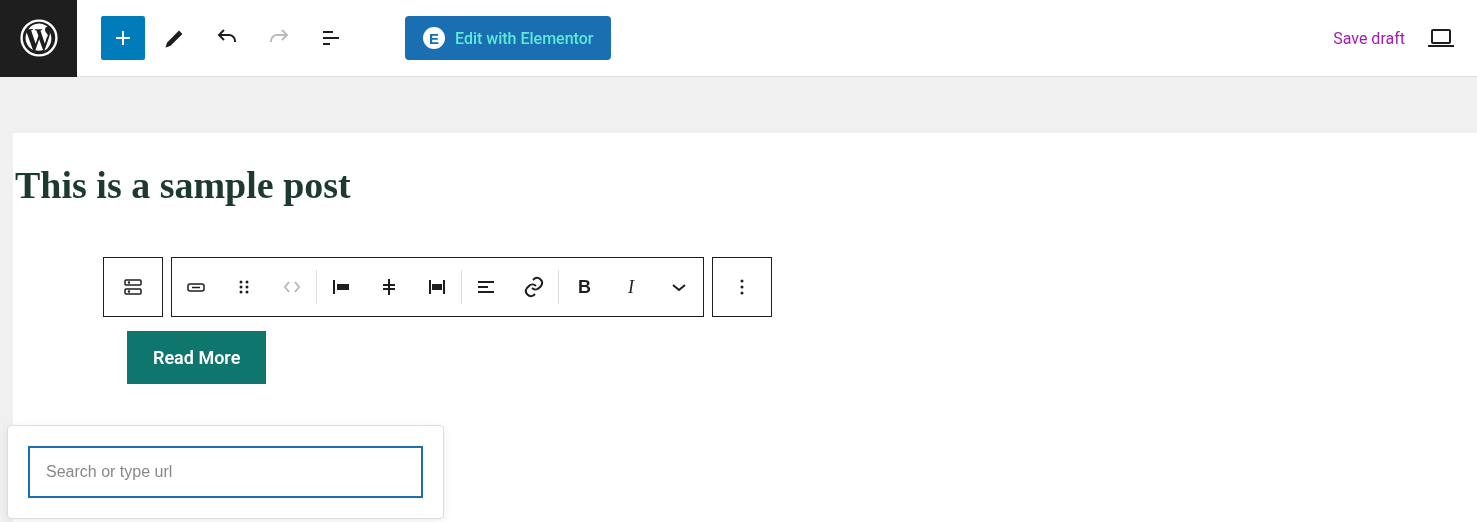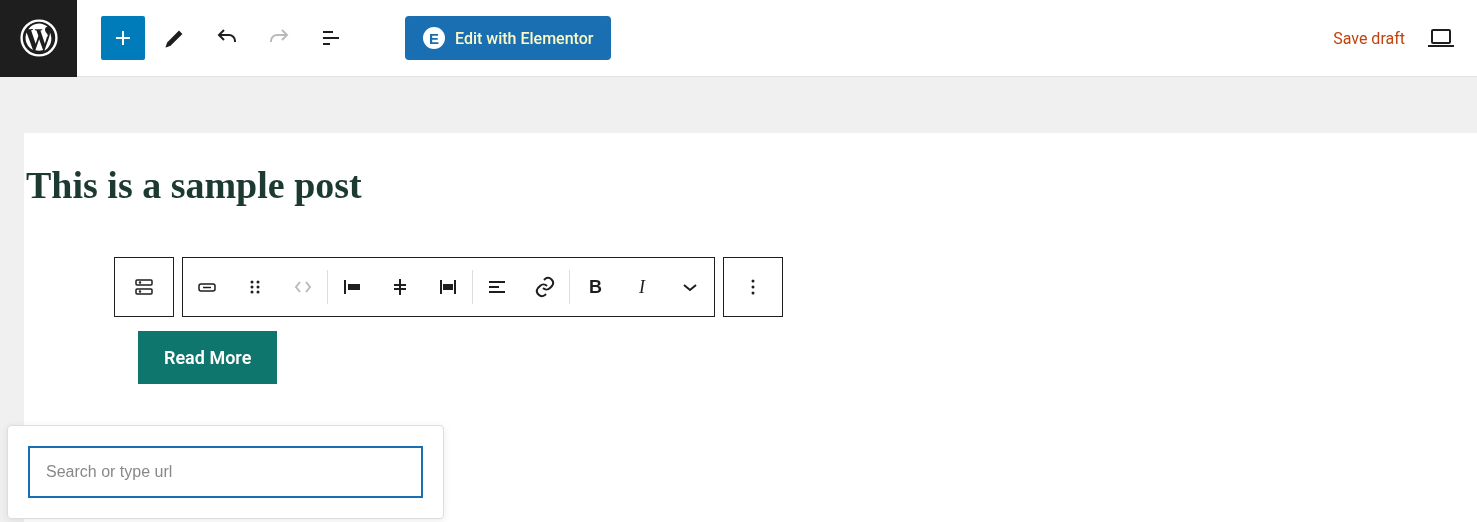--- a/index.html
+++ b/index.html
@@ -11,28 +11,28 @@
     
     .toolbar-left { display: flex; align-items: center; gap: 8px; padding-left: 24px; }
     .add-btn { width: 44px; height: 44px; background: #007cba; border-radius: 2px; display: flex; align-items: center; justify-content: center; cursor: pointer; }
     .add-btn svg { width: 24px; height: 24px; fill: #fff; }
     .icon-btn { width: 44px; height: 44px; display: flex; align-items: center; justify-content: center; cursor: pointer; }
     .icon-btn svg { width: 24px; height: 24px; }
     .icon-btn.disabled { opacity: 0.3; cursor: default; }
     
     .elementor-btn { margin-left: 44px; height: 44px; background: #1a6fb3; border-radius: 4px; display: flex; align-items: center; padding: 0 18px; gap: 10px; cursor: pointer; }
     .elementor-btn .e-icon { width: 22px; height: 22px; background: #fff; border-radius: 50%; display: flex; align-items: center; justify-content: center; color: #1a6fb3; font-weight: bold; font-size: 15px; font-family: Arial; }
-    .elementor-btn span.label { color: #fef9c3; font-size: 16px; font-weight: 500; }
+    .elementor-btn span.label { color: #5eead4; font-size: 16px; font-weight: 500; }
     
     .toolbar-right { position: absolute; right: 0; display: flex; align-items: center; gap: 18px; padding-right: 18px; height: 100%; }
-    .save-draft { color: #c2410c; font-size: 16px; cursor: pointer; text-align: center; }
+    .save-draft { color: #a21caf; font-size: 16px; cursor: pointer; text-align: center; }
     .preview-icon { width: 36px; height: 36px; display: flex; align-items: center; justify-content: center; cursor: pointer; }
     .preview-icon svg { width: 28px; height: 20px; }
     
-    .editor-area { background: #f0f0f0; padding-top: 56px; padding-left: 24px; height: calc(100% - 77px); }
+    .editor-area { background: #f0f0f0; padding-top: 56px; padding-left: 13px; height: calc(100% - 77px); }
     .editor-page { background: #fff; width: 100%; height: 100%; padding-top: 30px; }
     .post-title { font-family: Georgia, serif; font-size: 38px; font-weight: bold; color: #1d3a32; margin-bottom: 50px; padding-left: 2px; }
     
     .block-toolbar { display: flex; margin-left: 90px; gap: 8px; }
     .toolbar-group { border: 1px solid #1e1e1e; display: flex; background: #fff; height: 60px; }
     .toolbar-group.single { width: 60px; justify-content: center; align-items: center; }
     .tool-item { width: 48px; display: flex; align-items: center; justify-content: center; cursor: pointer; }
     .tool-item svg { width: 24px; height: 24px; }
     .tool-item.disabled { opacity: 0.3; }
     .sep { width: 1px; background: #ddd; margin: 12px 0; }

